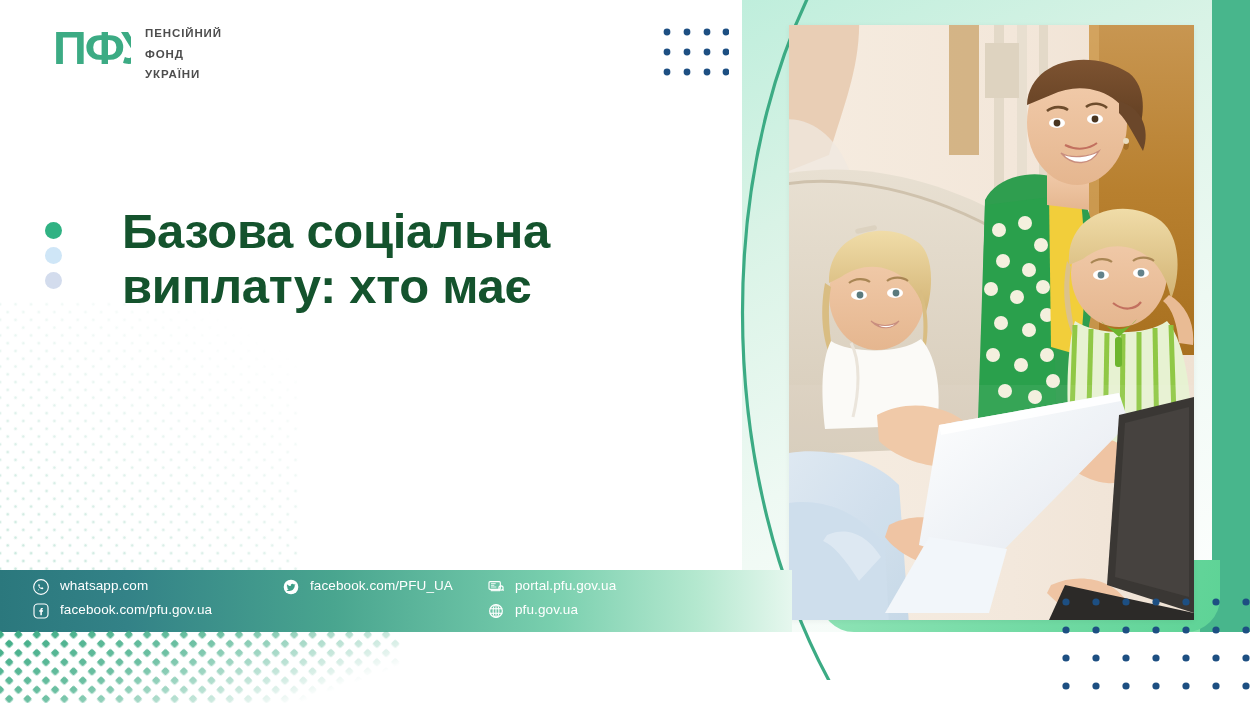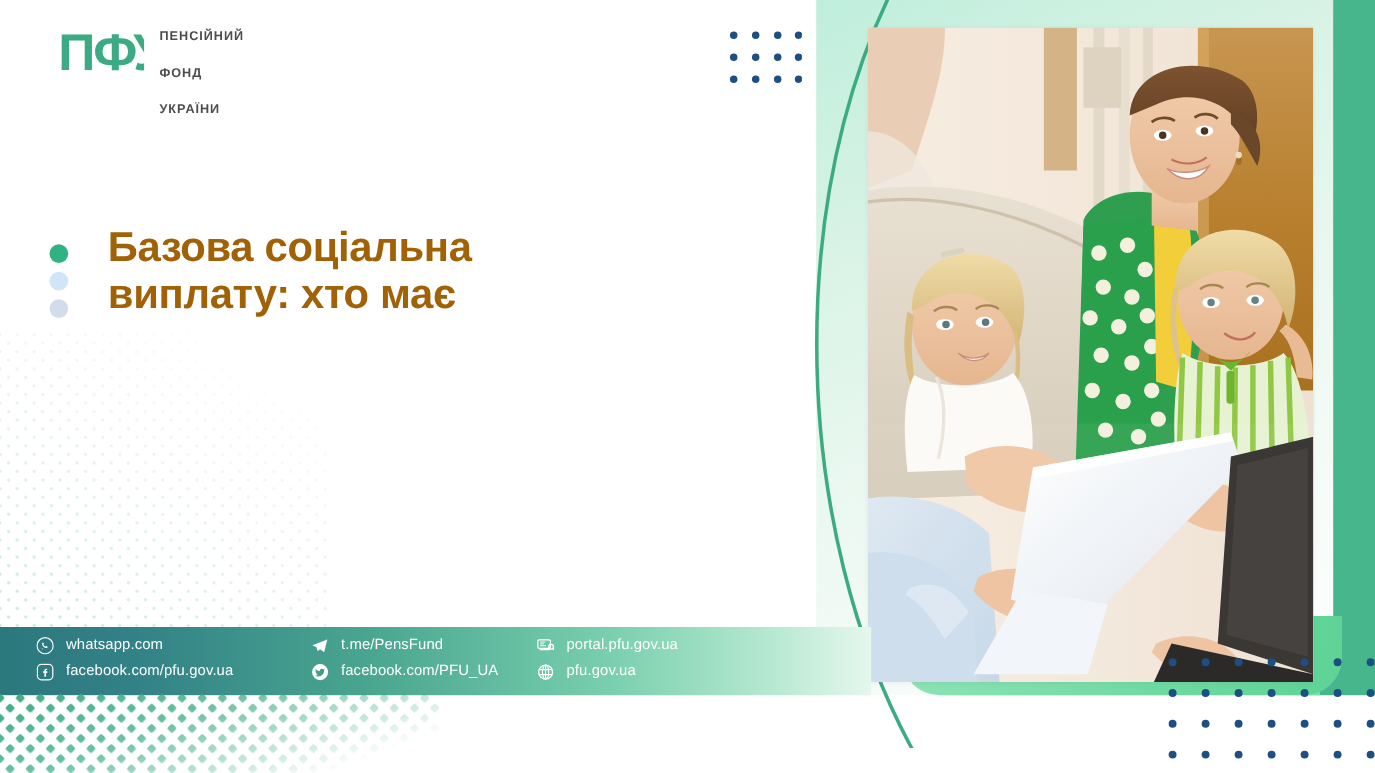--- a/index.html
+++ b/index.html
@@ -42,43 +42,43 @@
     position:absolute; left:789px; top:25px; width:405px; height:595px;
     overflow:hidden; background:#e8d9c4;
     box-shadow:0 1px 6px rgba(0,0,0,0.05);
   }
   .photo-svg { position:absolute; inset:0; width:100%; height:100%; display:block; }
 
   
   .logo { position:absolute; left:53px; top:22px; display:flex; align-items:flex-start; gap:14px; }
   .logo-mark { width:78px; height:52px; display:block; }
   .logo-text {
-    display:flex; flex-direction:column; gap:20px;
+    display:flex; flex-direction:column; gap:7px;
     padding-top:5px;
   }
   .logo-text span {
     font-size:11.5px; font-weight:bold; letter-spacing:0.9px;
     color:#4d4d4d; line-height:1.18; white-space:nowrap;
   }
 
   
   .dots-header { position:absolute; left:663px; top:28px; width:66px; height:48px; }
 
   
   .bullets { position:absolute; left:45px; top:222px; display:flex; flex-direction:column; gap:8px; }
   .bullet { width:17px; height:17px; border-radius:50%; }
   .bullet.b1 { background:#30b283; }
   .bullet.b2 { background:#cfe6f7; }
   .bullet.b3 { background:#d3dced; }
 
   
   .headline {
-    position:absolute; left:98px; top:204px; width:530px;
-    font-size:38px; font-weight:bold; line-height:1.13;
-    color:#a16207; letter-spacing:-0.3px;
+    position:absolute; left:122px; top:204px; width:530px;
+    font-size:49px; font-weight:bold; line-height:1.13;
+    color:#14532d; letter-spacing:-0.3px;
   }
   .headline .ln { display:block; white-space:nowrap; }
 
   
   .footer {
     position:absolute; left:0; top:570px; width:792px; height:62px;
     background:linear-gradient(90deg,#2b787d 0%, #338287 16%, #49a58f 42%, #79cfae 70%, #b4e8cf 88%, #e6f7ee 100%);
   }
   .footer-cols {
     position:absolute; inset:0; display:flex; padding:9px 0 0 33px;
@@ -356,27 +356,20 @@
         <a class="flink">
           <svg class="ico" viewBox="0 0 24 24">
             <rect x="1.5" y="1.5" width="21" height="21" rx="5.5" fill="none" stroke="#fff" stroke-width="1.7"></rect>
             <path d="M14.6 7.4h-1.3c-1.4 0-2.3.9-2.3 2.3v1.2H9.4v2.2h1.6v5.4h2.3v-5.4h1.6l.3-2.2h-1.9V9.9c0-.4.2-.6.6-.6h1.1z" fill="#fff"></path>
           </svg>
           <span class="txt">facebook.com/pfu.gov.ua</span>
         </a>
       </div>
 
       <div class="fcol c2">
-        <a class="flink">
-          <svg class="ico" viewBox="0 0 24 24">
-            <path d="M22 3.5L2.4 11.2c-.7.3-.7.8 0 1l4.4 1.5 1.7 5c.2.6.6.7 1 .3l2.5-2.3 4.6 3.4c.6.4 1.1.2 1.3-.5l3.7-15c.2-.8-.3-1.2-1.6-.6z" fill="#fff"></path>
-            <path d="M8.7 14.3l.3 3.3 1.4-2z" fill="#dff3e6"></path>
-          </svg>
-          <span class="txt">t.me/PensFund</span>
-        </a>
         <a class="flink">
           <svg class="ico" viewBox="0 0 24 24">
             <circle cx="12" cy="12" r="11" fill="#fff"></circle>
             <path d="M18.4 8.4c-.5.2-1 .4-1.5.5.5-.3.9-.8 1.1-1.4-.5.3-1.1.5-1.7.7-.5-.5-1.2-.9-2-.9-1.5 0-2.7 1.2-2.7 2.7 0 .2 0 .4.1.6-2.3-.1-4.3-1.2-5.6-2.9-.2.4-.4.9-.4 1.4 0 .9.5 1.8 1.2 2.2-.4 0-.8-.1-1.2-.3 0 1.3.9 2.4 2.2 2.6-.3.1-.7.1-1 .1-.2 0-.4 0-.6-.1.4 1.1 1.4 1.9 2.6 1.9-1 .7-2.1 1.2-3.4 1.2h-.5c1.3.8 2.8 1.3 4.4 1.3 5.3 0 8.2-4.4 8.2-8.2v-.4c.6-.4 1.1-.9 1.5-1.5z" fill="#3d9f87"></path>
           </svg>
           <span class="txt">facebook.com/PFU_UA</span>
         </a>
       </div>
 
       <div class="fcol c3">

